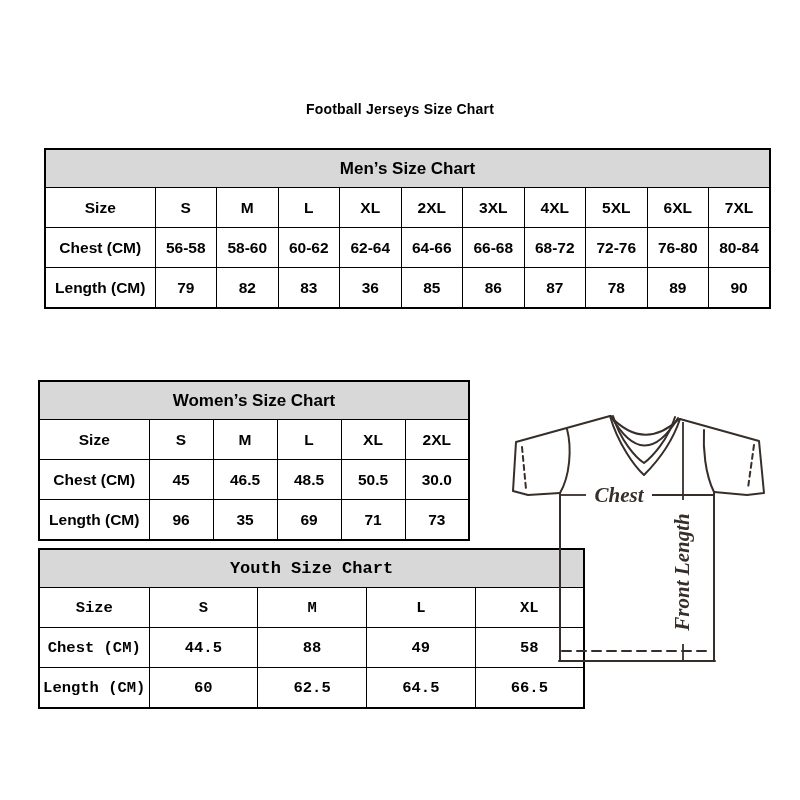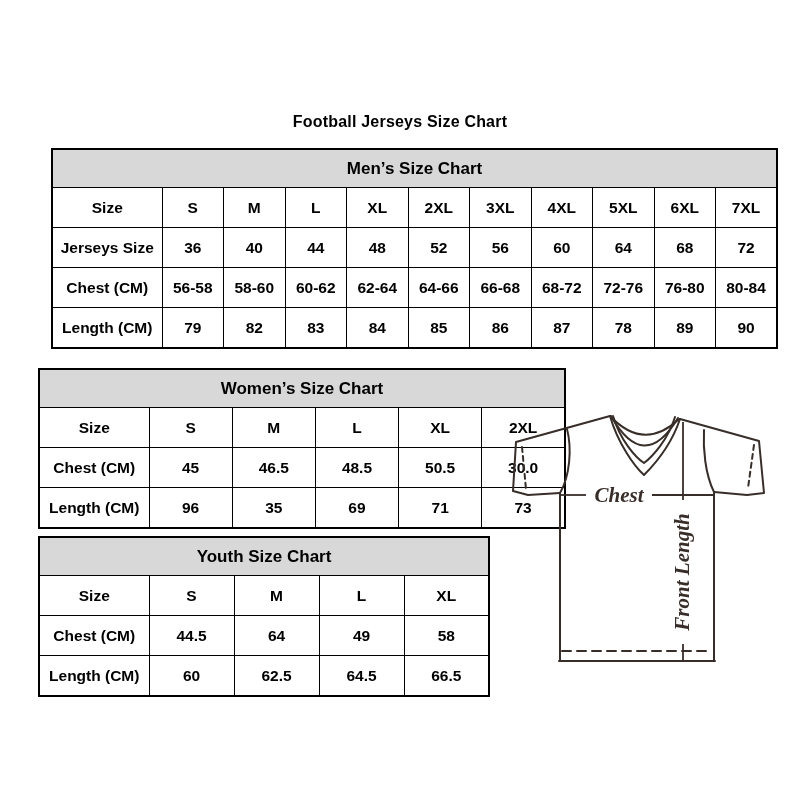--- a/index.html
+++ b/index.html
@@ -9,39 +9,39 @@
     --diagram-line:#382e29;
   }
   html,body{margin:0;padding:0;}
   body{
     width:800px;height:800px;background:#ffffff;position:relative;
     font-family:"Liberation Sans",sans-serif;color:var(--text);
     overflow:hidden;
   }
   .page-title{
     position:absolute;left:0;top:95px;width:800px;text-align:center;
-    font-size:16px;font-weight:bold;line-height:28px;letter-spacing:.2px;margin-top:13px;
+    font-size:14px;font-weight:bold;line-height:28px;letter-spacing:.2px;
   }
   table{
     position:absolute;border-collapse:collapse;table-layout:fixed;
     background:#ffffff;border:2.5px solid var(--table-border);
   }
   th,td{
     border:1.5px solid var(--table-border);
     text-align:center;vertical-align:middle;padding:0;
     font-weight:bold;font-size:15.5px;height:39px;
     white-space:nowrap;overflow:hidden;
   }
   th.band{
     background:var(--header-bg);
     font-size:17px;height:37px;
   }
-  #men-table{left:51px;top:148px;width:727px;}
-  #women-table{left:38px;top:368px;width:528px;}
-  #youth-table{left:38px;top:536px;width:452px;}
+  #men-table{left:44px;top:148px;width:727px;}
+  #women-table{left:38px;top:380px;width:432px;}
+  #youth-table{left:38px;top:548px;width:547px;font-family:Liberation Mono, monospace;}
   #jersey-svg{position:absolute;left:499px;top:398px;}
   #jersey-svg .outline{
     fill:none;stroke:var(--diagram-line);stroke-width:2;
     stroke-linejoin:round;stroke-linecap:round;
   }
   #jersey-svg .measure{
     fill:none;stroke:var(--diagram-line);stroke-width:1.8;stroke-linecap:butt;
   }
   #jersey-svg text{
     fill:var(--diagram-line);stroke:none;
@@ -81,51 +81,38 @@
         <td>L</td>
         <td>XL</td>
         <td>2XL</td>
         <td>3XL</td>
         <td>4XL</td>
         <td>5XL</td>
         <td>6XL</td>
         <td>7XL</td>
       </tr>
       <tr>
-        <th>Jerseys Size</th>
-        <td>36</td>
-        <td>40</td>
-        <td>44</td>
-        <td>48</td>
-        <td>52</td>
-        <td>56</td>
-        <td>60</td>
-        <td>64</td>
-        <td>68</td>
-        <td>72</td>
-      </tr>
-      <tr>
         <th>Chest (CM)</th>
         <td>56-58</td>
         <td>58-60</td>
         <td>60-62</td>
         <td>62-64</td>
         <td>64-66</td>
         <td>66-68</td>
         <td>68-72</td>
         <td>72-76</td>
         <td>76-80</td>
         <td>80-84</td>
       </tr>
       <tr>
         <th>Length (CM)</th>
         <td>79</td>
         <td>82</td>
         <td>83</td>
-        <td>84</td>
+        <td>36</td>
         <td>85</td>
         <td>86</td>
         <td>87</td>
         <td>78</td>
         <td>89</td>
         <td>90</td>
       </tr>
     </tbody>
 </table>
 
@@ -188,21 +175,21 @@
       <tr>
         <th>Size</th>
         <td>S</td>
         <td>M</td>
         <td>L</td>
         <td>XL</td>
       </tr>
       <tr>
         <th>Chest (CM)</th>
         <td>44.5</td>
-        <td>64</td>
+        <td>88</td>
         <td>49</td>
         <td>58</td>
       </tr>
       <tr>
         <th>Length (CM)</th>
         <td>60</td>
         <td>62.5</td>
         <td>64.5</td>
         <td>66.5</td>
       </tr>

